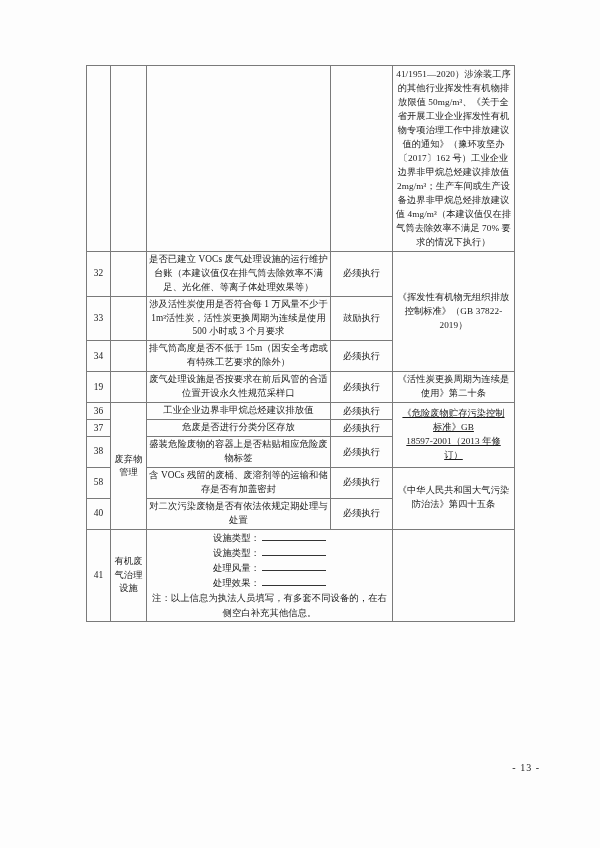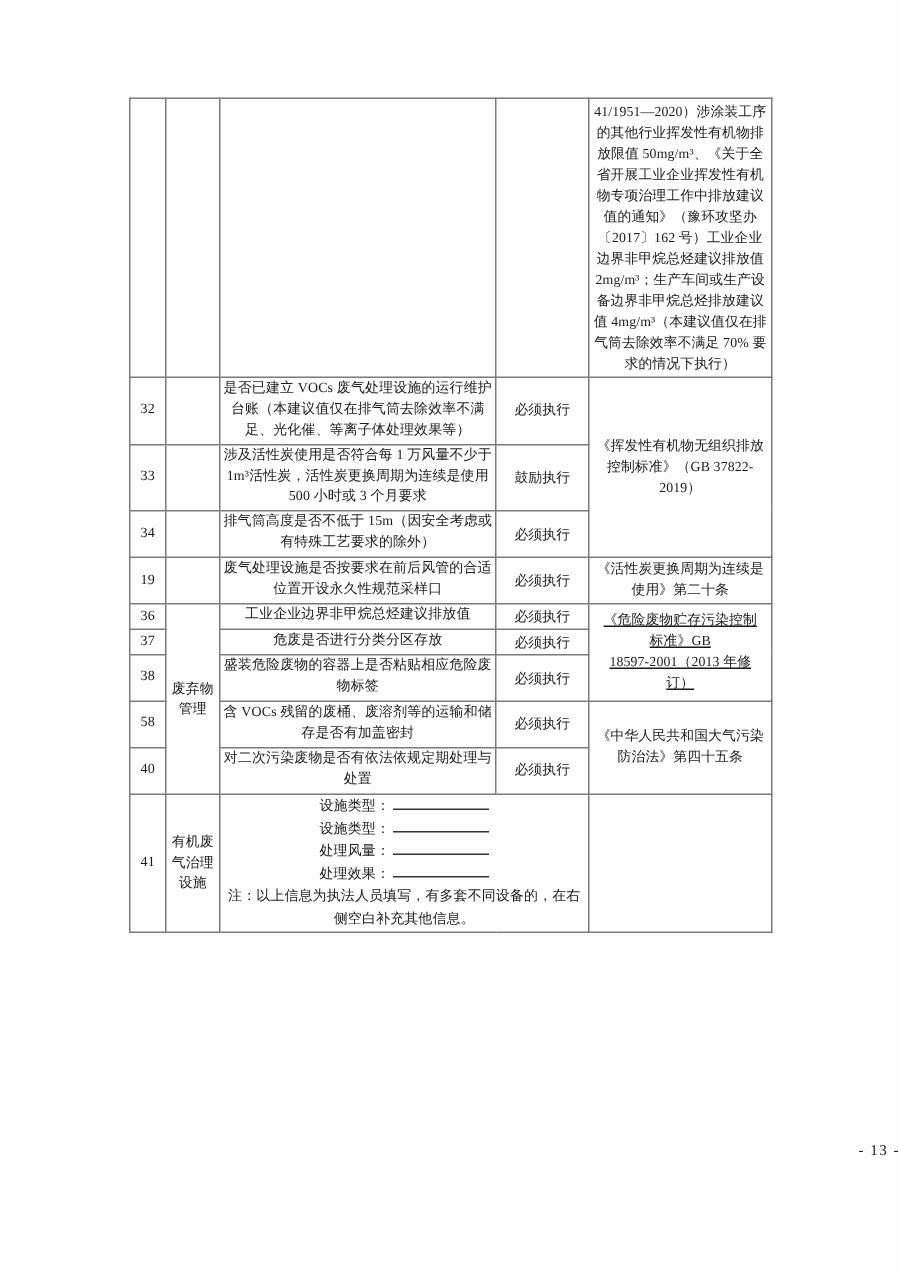--- a/index.html
+++ b/index.html
@@ -110,20 +110,21 @@
   .page-number {
     position: absolute;
     left: 0;
     top: 762px;
     width: 600px;
     text-align: center;
     font-size: 10px;
     font-family: "Liberation Serif", serif;
     color: #1a1a1a;
     letter-spacing: 1px;
+    padding-right: 60px;
     box-sizing: border-box;
     text-align: right;
   }
 </style>
 </head>
 <body>
 
 <div class="page">
 
   <table class="doc-table">

